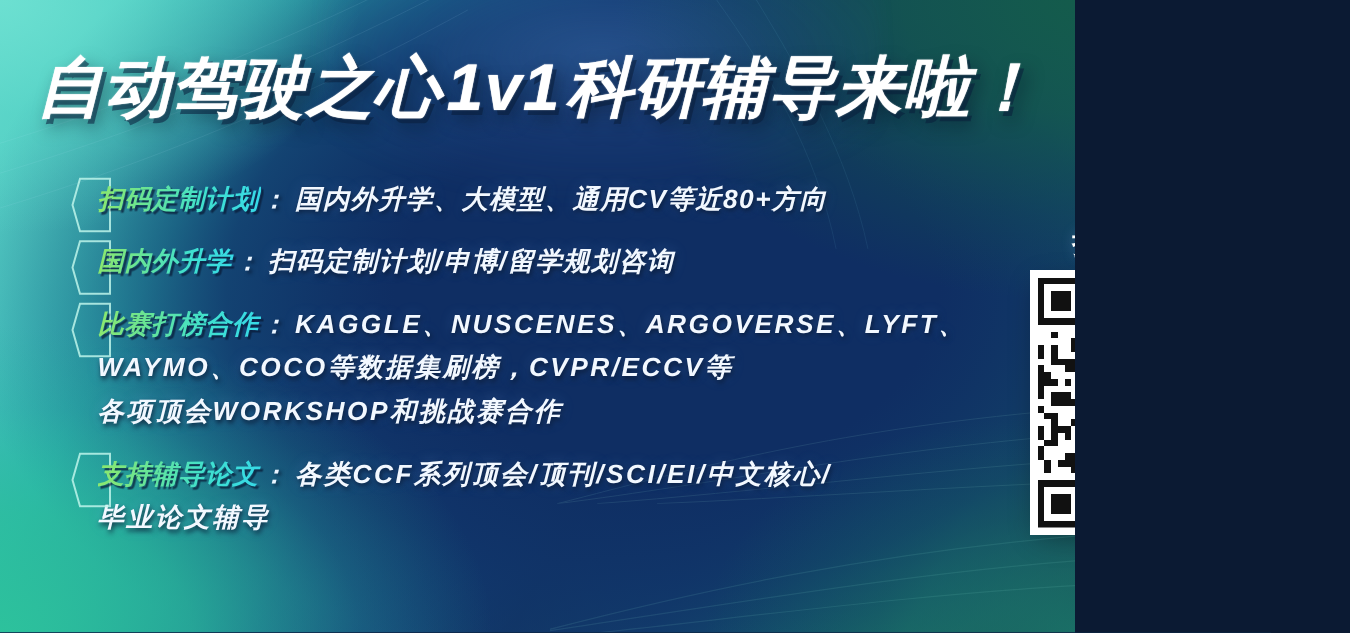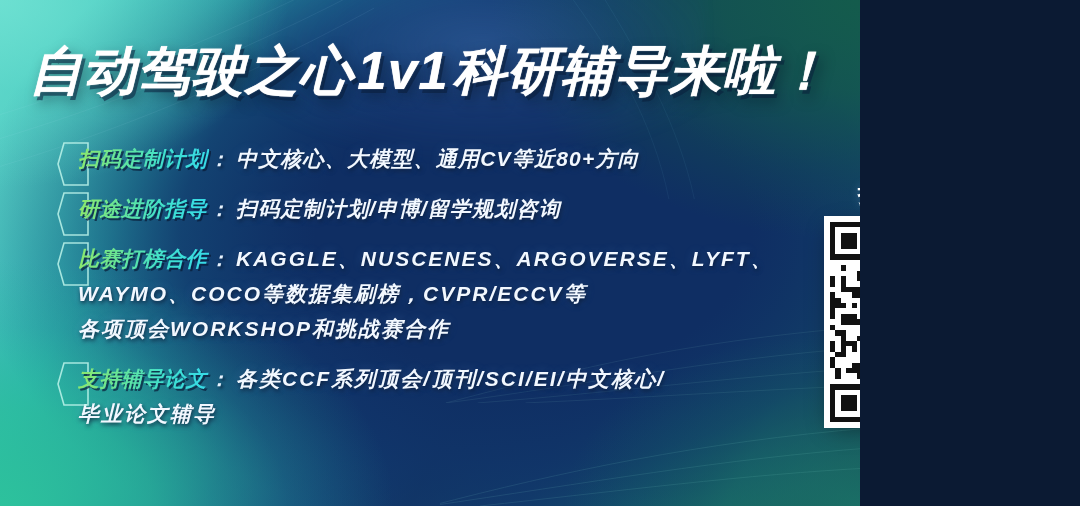--- a/index.html
+++ b/index.html
@@ -151,34 +151,34 @@
   <div class="list">
 
     <div class="row r1">
       <div class="hexwrap">
         <svg width="44" height="46" viewBox="0 0 44 46">
           <polygon points="32,2 8,2 2,23 8,44 32,44" fill="none" stroke="#bdf4ea" stroke-width="1.6" opacity="0.85"></polygon>
         </svg>
       </div>
       <div class="rowbody">
         <span class="tagline">
-          <span class="tag">扫码定制计划</span><span class="colon">：</span><span class="val">中文核心、大模型、通用CV等近80+方向</span>
+          <span class="tag">扫码定制计划</span><span class="colon">：</span><span class="val">国内外升学、大模型、通用CV等近80+方向</span>
         </span>
       </div>
     </div>
 
     <div class="row r2">
       <div class="hexwrap">
         <svg width="44" height="46" viewBox="0 0 44 46">
           <polygon points="32,2 8,2 2,23 8,44 32,44" fill="none" stroke="#bdf4ea" stroke-width="1.6" opacity="0.85"></polygon>
         </svg>
       </div>
       <div class="rowbody">
         <span class="tagline">
-          <span class="tag">研途进阶指导</span><span class="colon">：</span><span class="val">扫码定制计划/申博/留学规划咨询</span>
+          <span class="tag">国内外升学</span><span class="colon">：</span><span class="val">扫码定制计划/申博/留学规划咨询</span>
         </span>
       </div>
     </div>
 
     <div class="row r3">
       <div class="hexwrap">
         <svg width="44" height="46" viewBox="0 0 44 46">
           <polygon points="32,2 8,2 2,23 8,44 32,44" fill="none" stroke="#bdf4ea" stroke-width="1.6" opacity="0.85"></polygon>
         </svg>
       </div>

